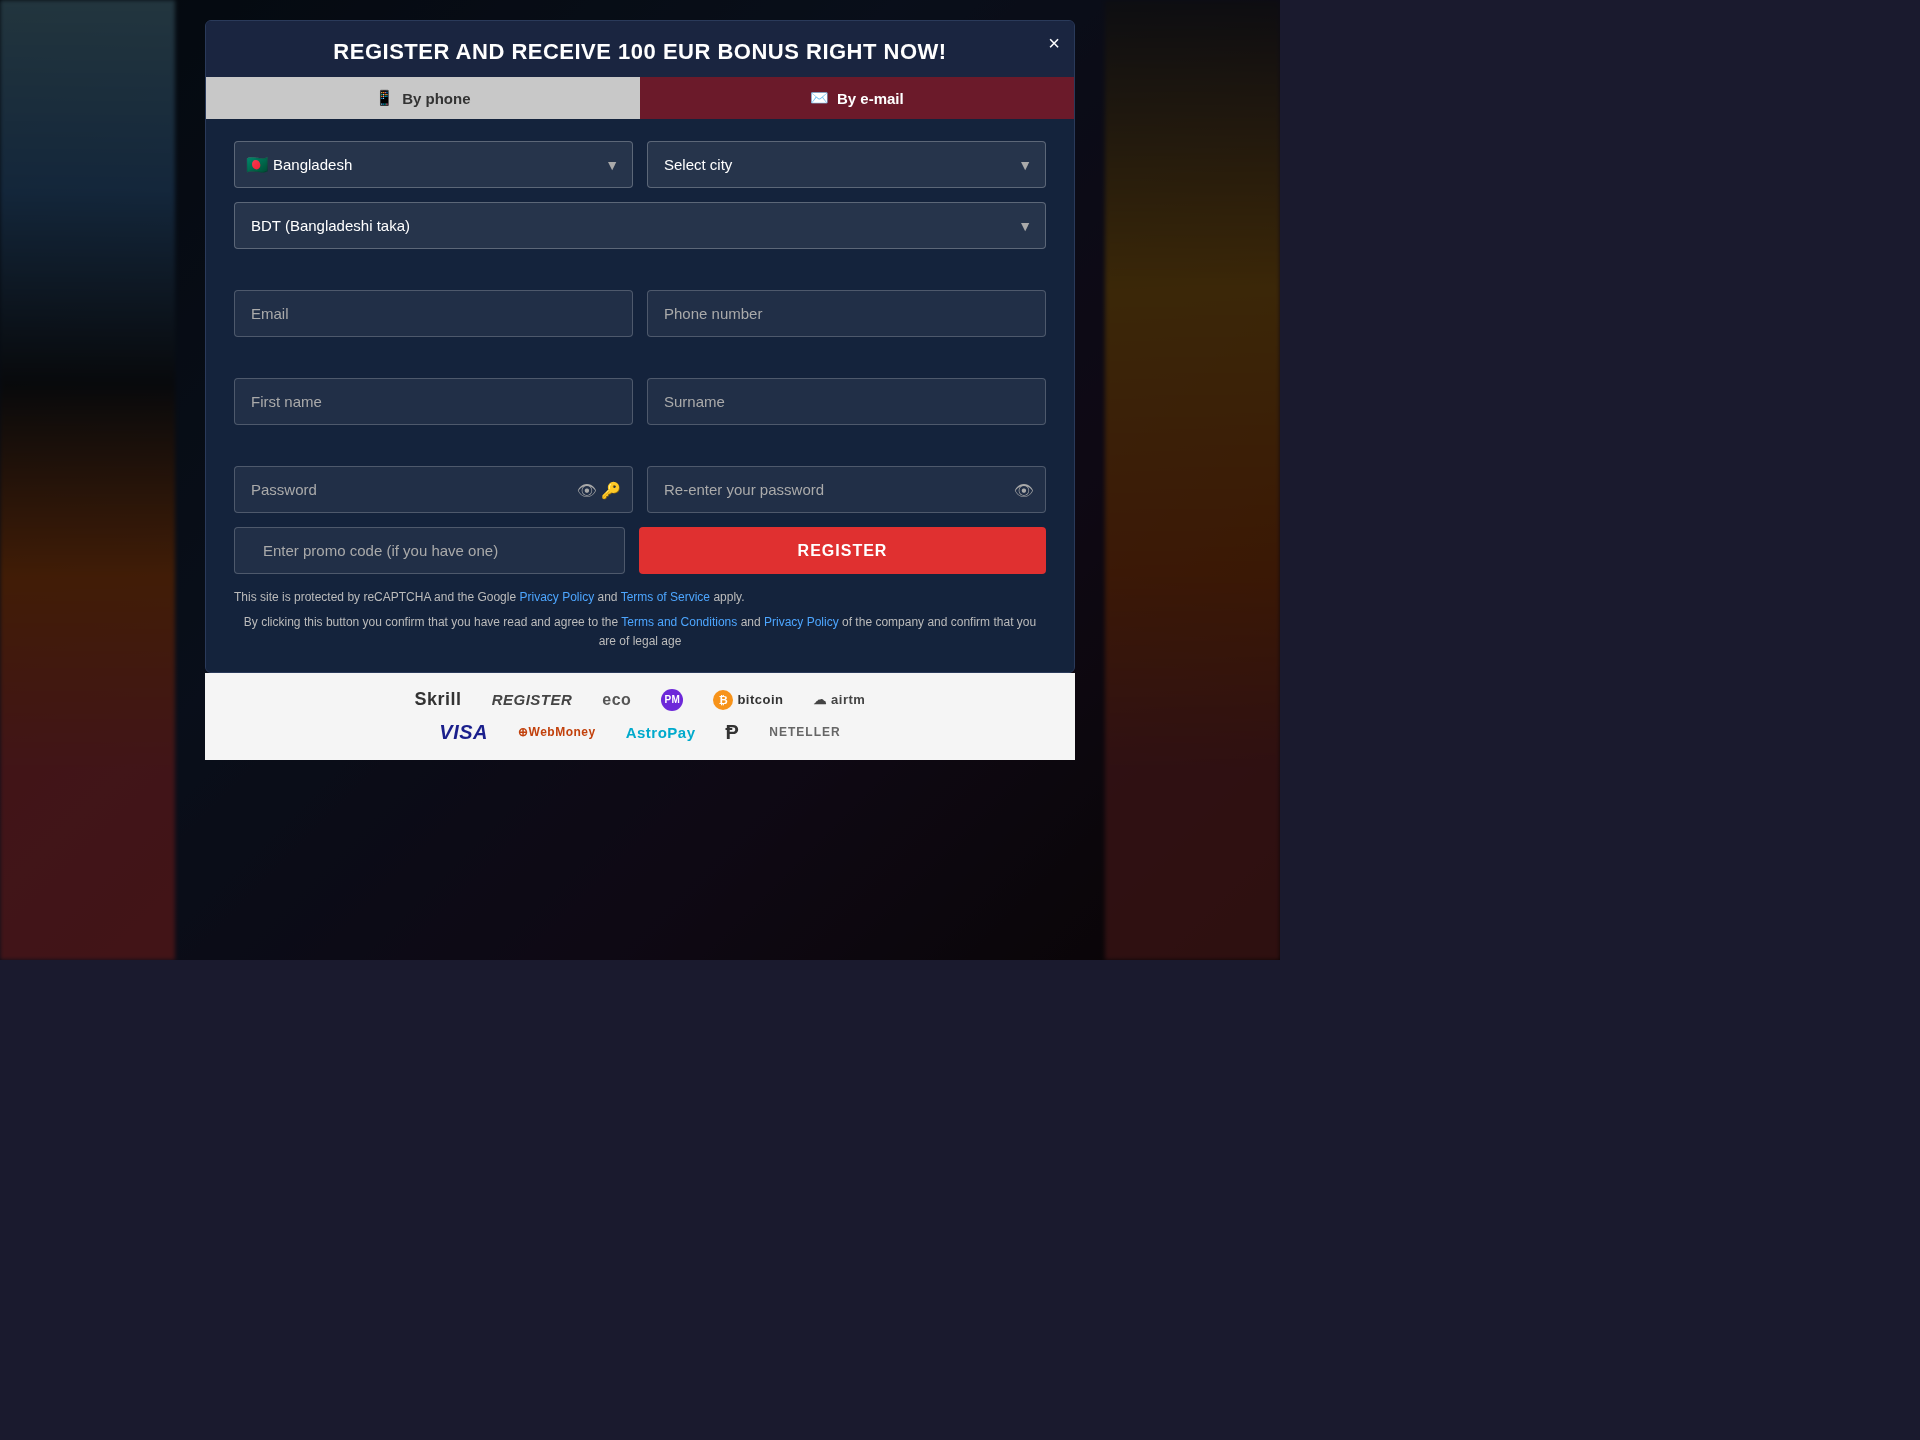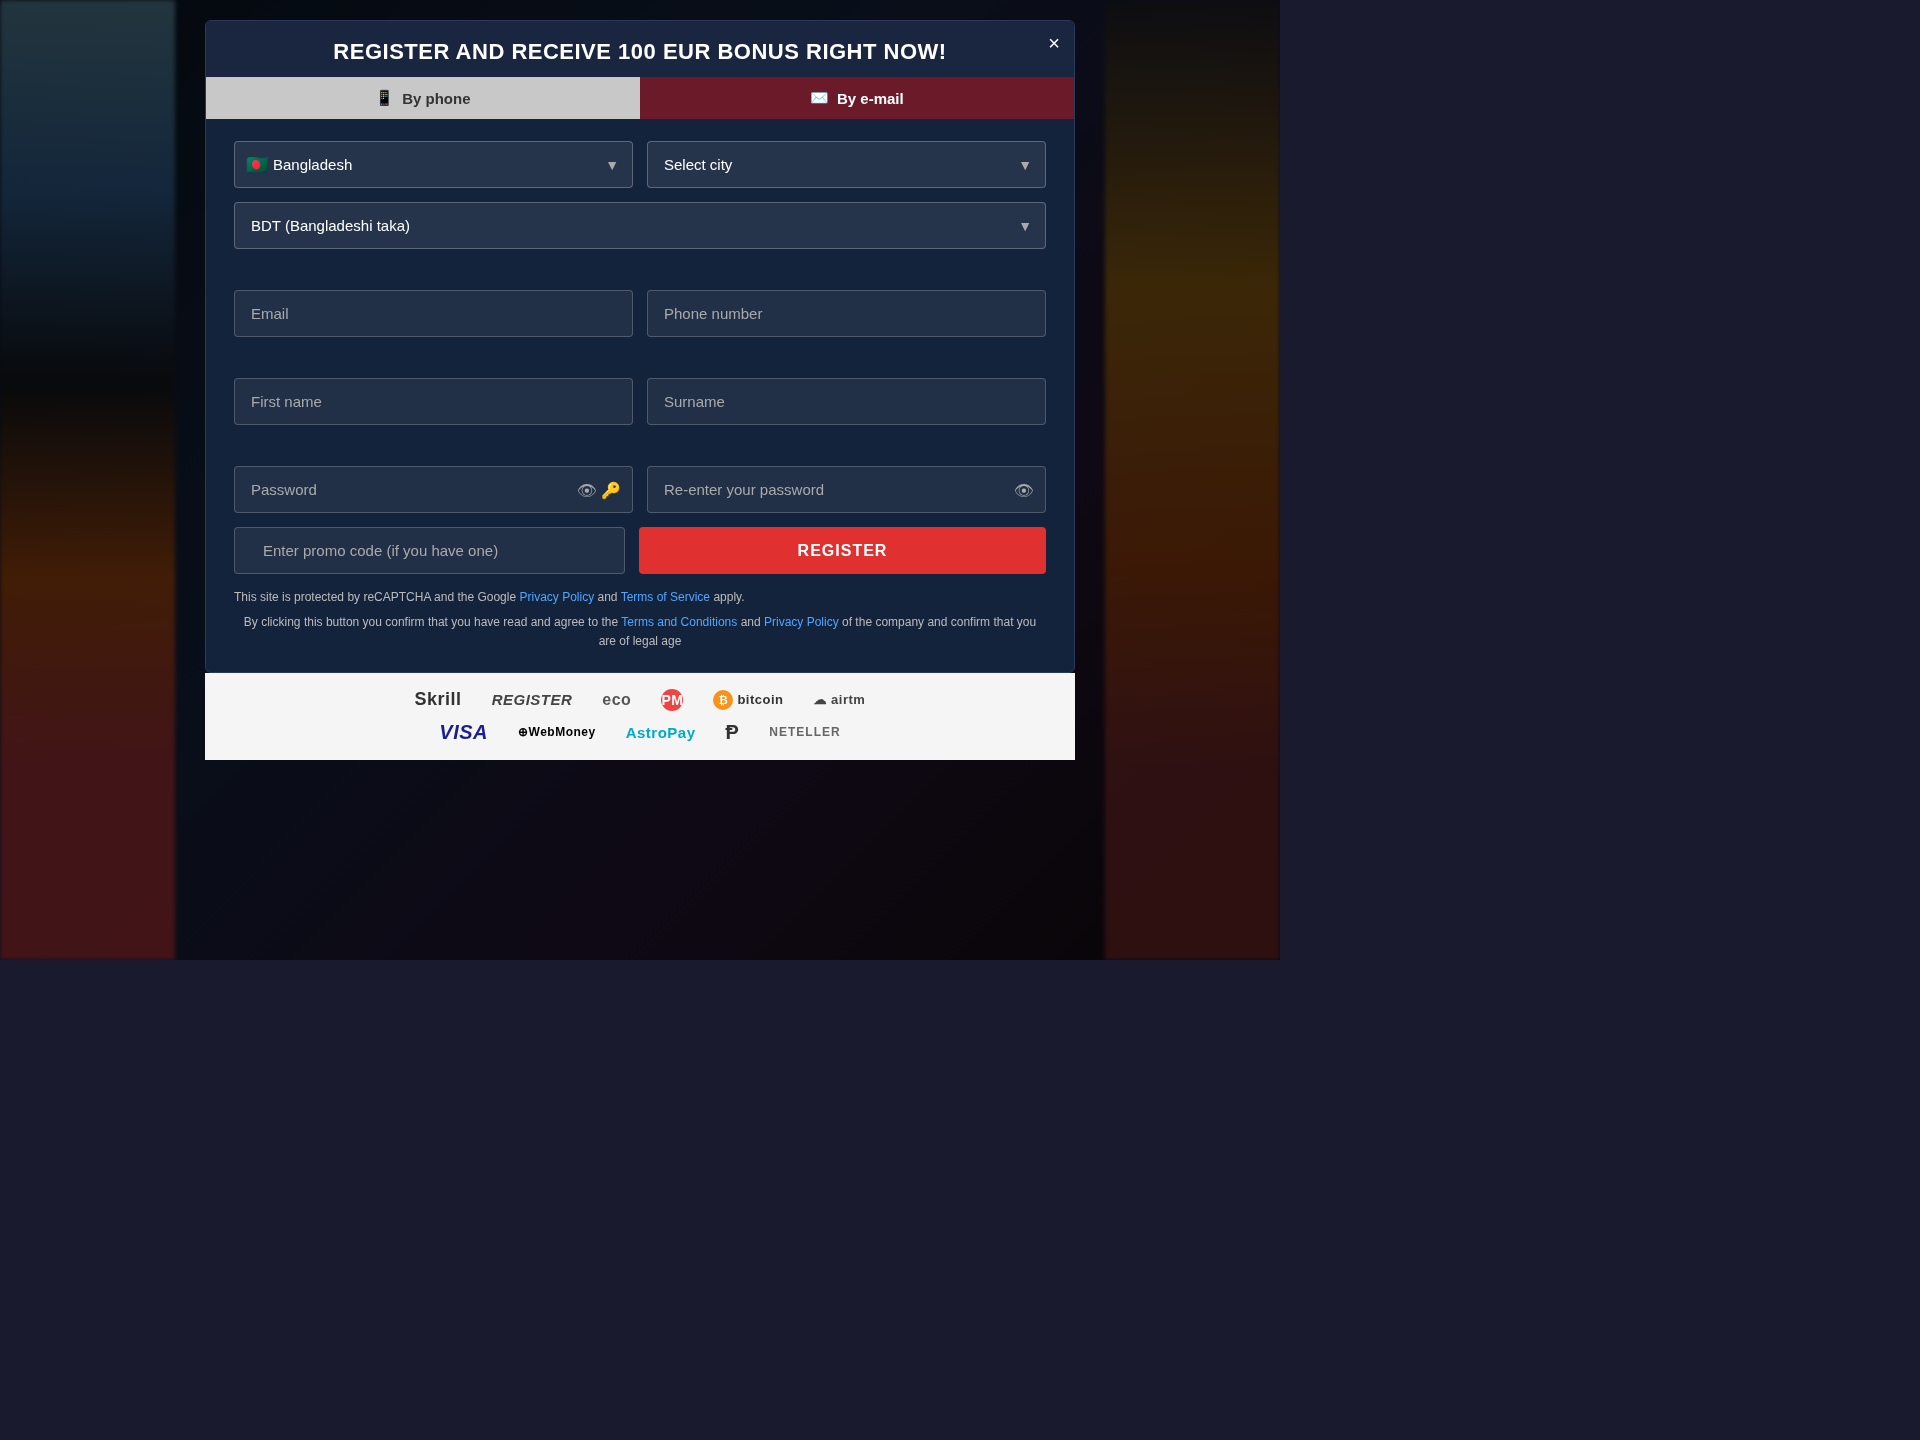--- a/index.html
+++ b/index.html
@@ -323,34 +323,34 @@
       align-items: center;
       gap: 4px;
     }
 
     .payment-logo.skrill { font-size: 18px; font-weight: 900; color: #333; }
     .payment-logo.sticpay { font-style: italic; font-size: 15px; color: #444; }
     .payment-logo.eco { font-size: 16px; color: #555; }
     .payment-logo.bitcoin { font-size: 13px; color: #333; }
     .payment-logo.airtm { font-size: 13px; color: #444; }
     .payment-logo.visa { font-size: 20px; font-weight: 900; color: #1a1f8c; font-style: italic; }
-    .payment-logo.webmoney { font-size: 12px; color: #000000; }
+    .payment-logo.webmoney { font-size: 12px; color: #c2410c; }
     .payment-logo.astropay { font-size: 15px; color: #00aacc; }
     .payment-logo.neteller { font-size: 12px; letter-spacing: 1px; color: #666; }
 
     .pm-circle {
       width: 22px;
       height: 22px;
       border-radius: 50%;
-      background: #ef4444;
+      background: #6d28d9;
       display: inline-flex;
       align-items: center;
       justify-content: center;
       color: white;
-      font-size: 14px;
+      font-size: 10px;
       font-weight: bold;
     }
 
     .btc-circle {
       width: 20px;
       height: 20px;
       border-radius: 50%;
       background: #f7931a;
       display: inline-flex;
       align-items: center;

